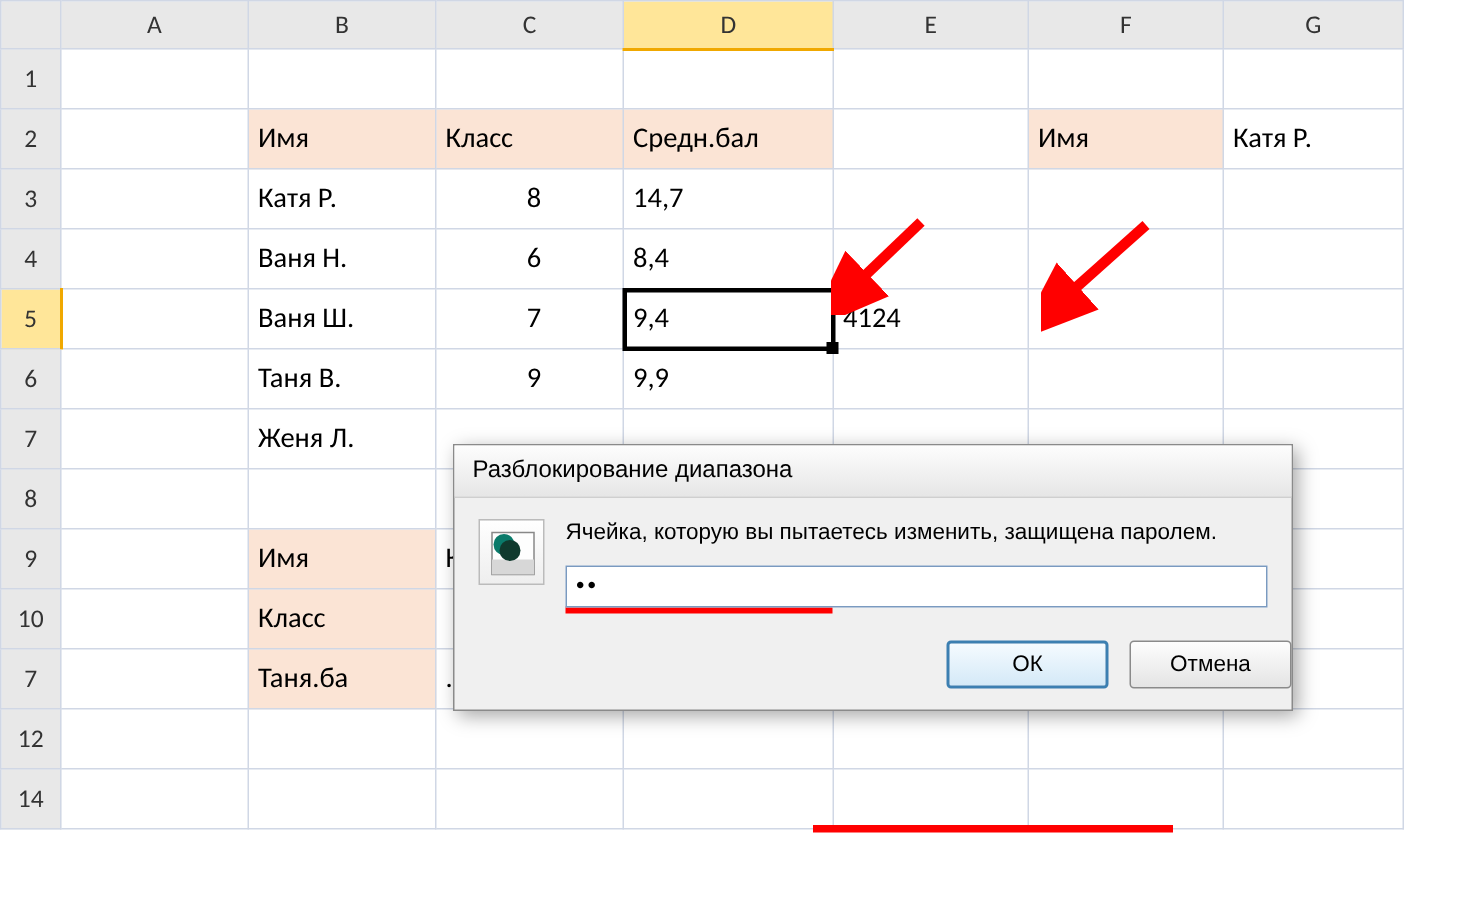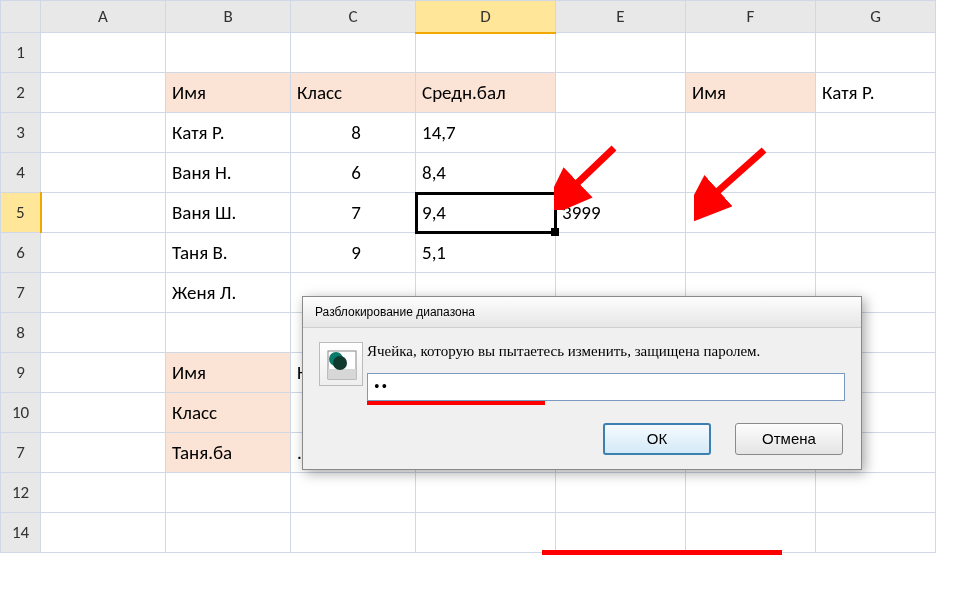--- a/index.html
+++ b/index.html
@@ -72,27 +72,26 @@
     background: #f0f0f0;
     border: 1px solid #8a8a8a;
     box-shadow: 3px 3px 12px rgba(0,0,0,.35);
     font-family: "Segoe UI", Tahoma, sans-serif;
     font-size: 15px;
   }
   .dialog-title {
     padding: 8px 12px;
     background: linear-gradient(#fdfdfd,#e6e6e6);
     border-bottom: 1px solid #cfcfcf;
-    font-size: 12px;
+    font-size: 16px;
   }
   .dialog-body {
     padding: 14px 16px 8px 16px;
     display: flex;
-    gap: 4px;
-    font-family: Liberation Serif, serif;
+    gap: 14px;
   }
   .dialog-icon {
     width: 44px; height: 44px; flex: 0 0 44px;
     background: linear-gradient(#fff,#eee);
     border: 1px solid #bbb;
     position: relative;
   }
   .dialog-icon svg { position:absolute; left:2px; top:2px; }
   .dialog-text { flex: 1; }
   .dialog-text p { margin: 0 0 12px 0; line-height: 1.25; }
@@ -102,22 +101,22 @@
     border: 1px solid #7a9ac0;
     padding: 2px 6px;
     font-size: 16px;
     font-family: inherit;
     letter-spacing: 2px;
   }
   .input-underline {
     height: 5px; background: #ff0000; width: 178px; margin-top:-1px;
   }
   .dialog-buttons {
-    display: flex; justify-content: flex-end; gap: 24px;
-    padding: 10px 18px 14px 16px;
+    display: flex; justify-content: flex-end; gap: 14px;
+    padding: 10px 0 14px 16px;
   }
   .btn {
     min-width: 108px; height: 32px;
     background: linear-gradient(#fdfdfd,#e4e4e4);
     border: 1px solid #8a8a8a;
     border-radius: 3px;
     font-size: 15px;
     cursor: pointer;
   }
   .btn.default {
@@ -187,30 +186,30 @@
     <td></td>
         <td></td>
         <td></td>
   </tr>
   <tr>
     <th class="row-header selrow">5</th>
     <td></td>
     <td>Ваня Ш.</td>
     <td class="center">7</td>
     <td class="num selected-cell">9,4</td>
-    <td class="num">3999</td>
+    <td class="num">4124</td>
     <td></td>
         <td></td>
   </tr>
   <tr>
     <th class="row-header">6</th>
     <td></td>
     <td>Таня В.</td>
     <td class="center">9</td>
-    <td class="num">5,1</td>
+    <td class="num">9,9</td>
     <td></td>
         <td></td>
         <td></td>
   </tr>
   <tr>
     <th class="row-header">7</th>
     <td></td>
     <td>Женя Л.</td>
     <td></td>
         <td></td>

